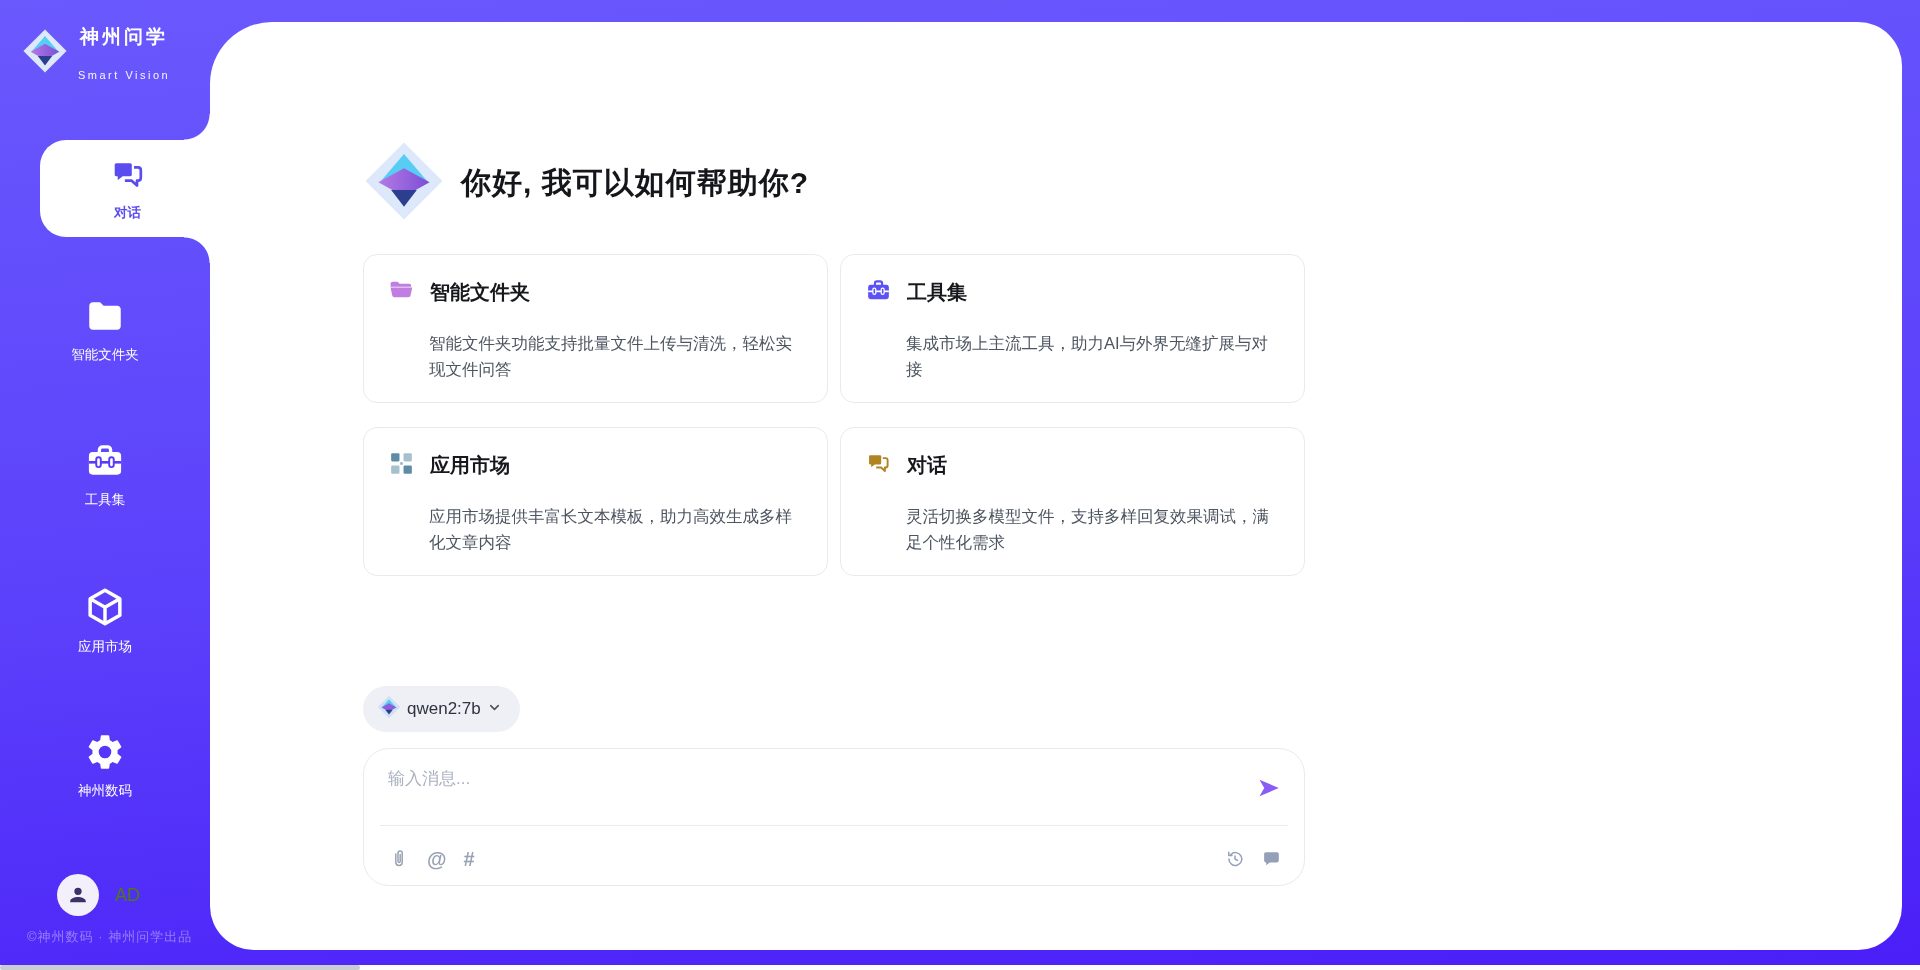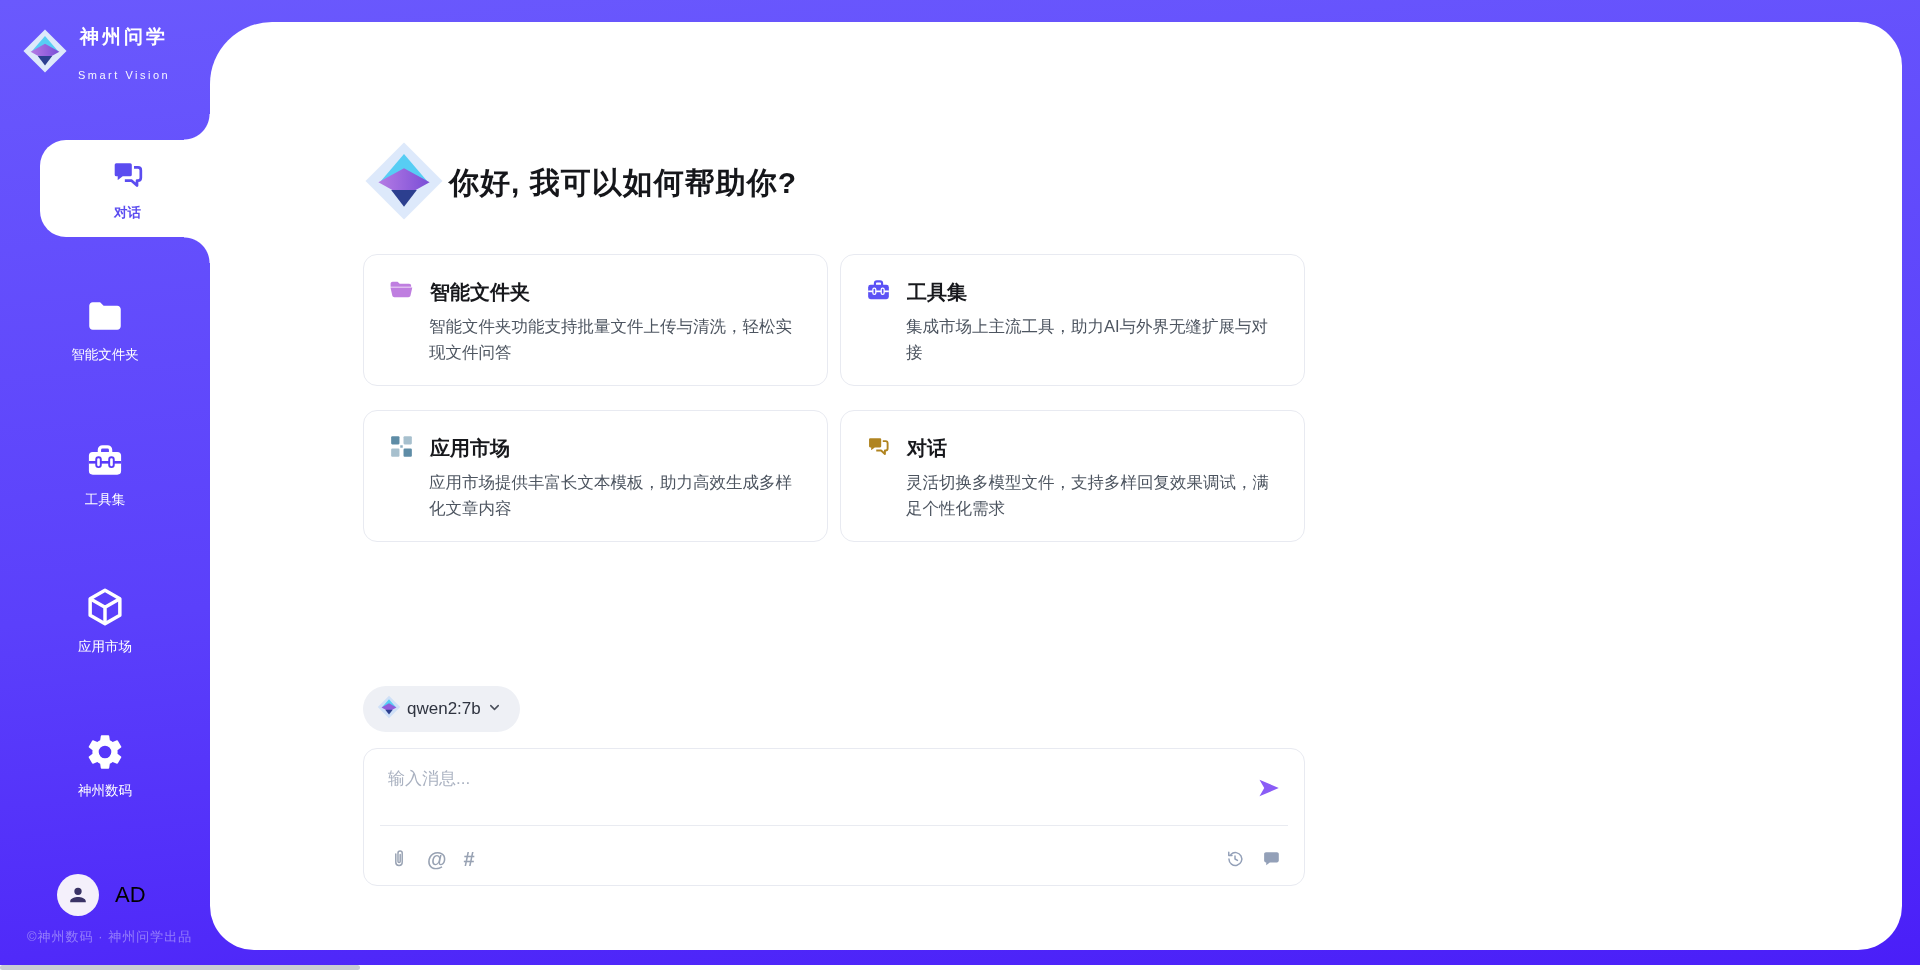--- a/index.html
+++ b/index.html
@@ -28,42 +28,42 @@
     background:#fff; border-radius:26px 0 0 26px;
     display:flex; flex-direction:column; align-items:center; justify-content:center;
     gap:6px; cursor:pointer; z-index:2;
   }
   .tab-active .nav-label { color:#5b4cf0; font-weight:600; }
   .fillet { position:absolute; left:184px; width:26px; height:26px; z-index:2; }
   .fillet.top { top:114px; background:radial-gradient(circle at 0 0, transparent 25px, #fff 26px); }
   .fillet.bottom { top:237px; background:radial-gradient(circle at 0 100%, transparent 25px, #fff 26px); }
   .user-row { position:absolute; left:57px; top:874px; display:flex; align-items:center; gap:16px; cursor:pointer; }
   .avatar { width:42px; height:42px; border-radius:50%; background:#f4f0fb; display:flex; align-items:center; justify-content:center; }
-  .user-name { color:#000000; font-size:22px; }
+  .user-name { color:#4d7c0f; font-size:18px; }
   .side-footer { position:absolute; left:14px; top:928px; color:rgba(255,255,255,.38); font-size:13px; letter-spacing:1px;margin-left:13px; }
   
-  .greeting { position:absolute; left:363px; top:140px; display:flex; align-items:center; gap:4px; }
+  .greeting { position:absolute; left:363px; top:140px; display:flex; align-items:center; gap:16px; }
   .greeting-text { font-size:30px; font-weight:800; color:#15161a; letter-spacing:1px; }
   .cards { position:absolute; left:363px; top:254px; width:942px; display:grid; grid-template-columns:1fr 1fr; gap:24px 12px; }
   .card {
     background:#fff; border:1px solid #e8eaf1; border-radius:14px;
     padding:22px 24px 20px; min-height:126px; cursor:pointer;
   }
   .card-head { display:flex; align-items:center; gap:15px; }
   .card-title { font-size:20px; font-weight:700; color:#17181c; }
-  .card-desc { margin-top:6px; margin-left:41px; font-size:16.5px; color:#4d5560; line-height:1.55; }
+  .card-desc { margin-top:23px; margin-left:41px; font-size:16.5px; color:#4d5560; line-height:1.55; }
   .ic-folder { color:#bf7ee0; } .ic-brief { color:#5b51f5; } .ic-grid { color:#5e8ca6; } .ic-chat { color:#b08420; }
   .model-pill {
     position:absolute; left:363px; top:686px; height:46px; padding:0 18px 0 14px;
     background:#eef0f5; border-radius:23px; display:inline-flex; align-items:center; gap:6px; cursor:pointer;
   }
   .model-name { font-size:17px; color:#2f3440; }
   .composer {
     position:absolute; left:363px; top:748px; width:942px; height:138px;
-    background:#fff; border:1px solid #e8eaf1; border-radius:14px;
+    background:#fff; border:1px solid #e8eaf1; border-radius:26px;
   }
   .composer textarea {
     position:absolute; left:24px; top:18px; width:830px; height:52px;
     border:none; outline:none; resize:none; font-family:inherit;
     font-size:17px; color:#3a404c; background:transparent;
   }
   .composer textarea::placeholder { color:#a9b1c0; }
   .send-btn { position:absolute; right:22px; top:26px; width:26px; height:26px; color:#8a5cf6; cursor:pointer; }
   .comp-divider { position:absolute; left:16px; right:16px; top:76px; height:1px; background:#e9ebf1; }
   .comp-toolbar { position:absolute; left:24px; bottom:15px; display:flex; align-items:center; gap:17px; color:#98a2b3; }

